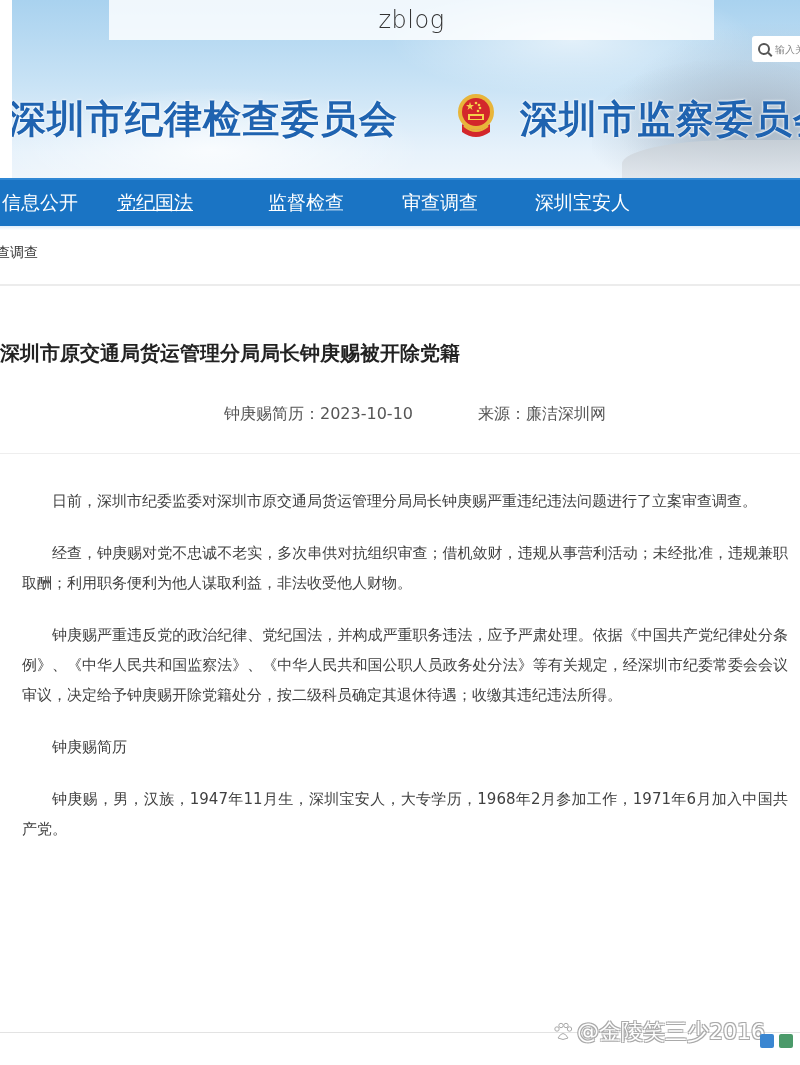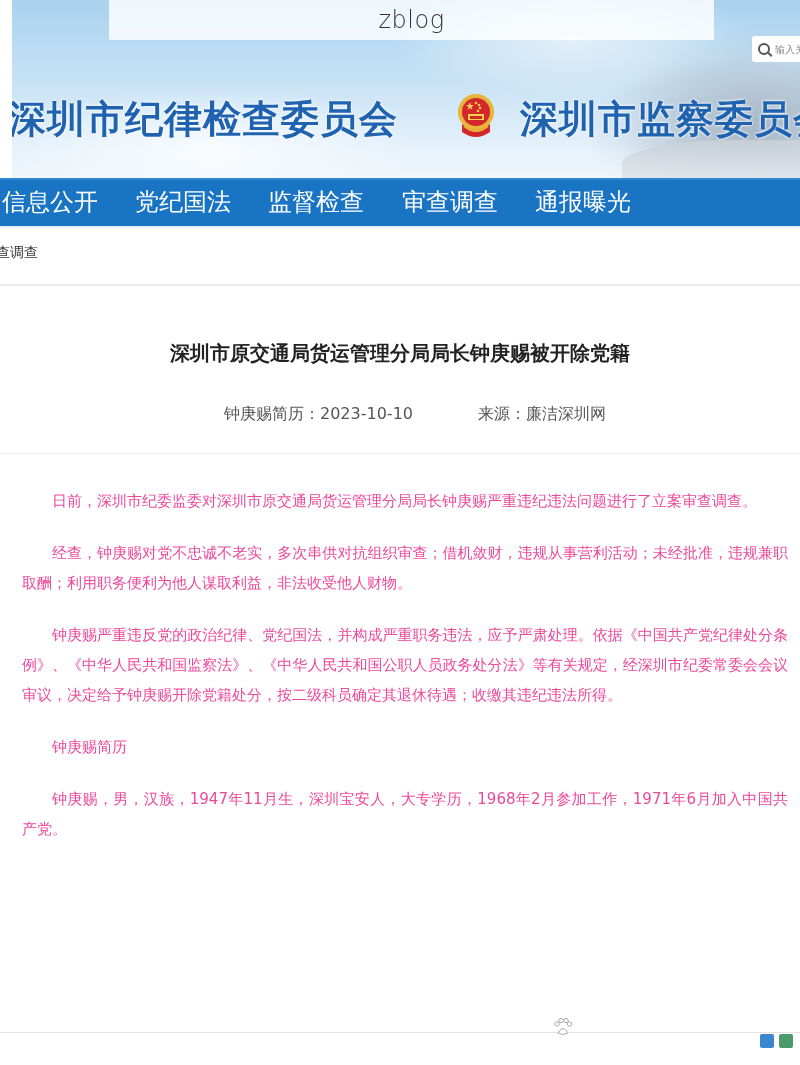--- a/index.html
+++ b/index.html
@@ -68,52 +68,52 @@
     }
 
     
     .navbar {
       position: absolute; left: 0; top: 178px; width: 800px; height: 48px;
       background: #1a74c4; border-top: 2px solid #2f87d4;
       display: flex; align-items: center;
     }
     .nav-item {
       position: absolute; top: 0; height: 46px; line-height: 44px;
-      color: #ffffff; font-size: 24px; white-space: nowrap; cursor: pointer;
+      color: #ffffff; font-size: 19px; white-space: nowrap; cursor: pointer;
       font-family: "DejaVu Sans", sans-serif;
     }
     .nav-shadow {
       position: absolute; left: 0; top: 226px; width: 800px; height: 4px;
       background: linear-gradient(180deg, rgba(220,236,250,0.9), rgba(255,255,255,0));
     }
 
     
     .breadcrumb {
       position: absolute; left: -4px; top: 244px; font-size: 14px; color: #333;
       font-family: "DejaVu Sans", sans-serif;
     }
     .divider {
       position: absolute; left: 0; width: 800px; height: 2px; background: #ececec;
     }
 
     
     .article-title {
-      position: absolute; left: 0; top: 340px; width: 800px; text-align: center;
+      position: absolute; left: 0; top: 340px; width: 800px; text-align: left;
       font-size: 20px; font-weight: bold; color: #222;
       font-family: "DejaVu Sans", sans-serif;
     }
     .meta {
       position: absolute; left: 224px; top: 404px; font-size: 16px; color: #555;
       font-family: "DejaVu Sans", sans-serif; white-space: nowrap;
     }
     .meta .source { margin-left: 60px; }
 
     .content {
       position: absolute; left: 22px; top: 486px; width: 766px;
-      font-size: 15px; color: #ec4899; line-height: 30px;
+      font-size: 15px; color: #404040; line-height: 30px;
       font-family: "DejaVu Sans", sans-serif;
     }
     .content p { text-indent: 2em; margin-bottom: 22px; text-align: justify; }
 
     .bottom-line {
       position: absolute; left: 0; top: 1032px; width: 800px; height: 1px; background: #e3e3e3;
     }
 
     
     .watermark {
@@ -159,24 +159,24 @@
     <rect x="16" y="24" width="12" height="3" fill="#d3272b"></rect>
     <path d="M8 32 Q22 44 36 32 L36 40 Q22 50 8 40 Z" fill="#d3272b"></path>
     <path d="M10 34 Q22 44 34 34" stroke="#e8b53a" stroke-width="2" fill="none"></path>
   </svg>
 
   <div class="site-title title-right">深圳市监察委员会</div>
 </div>
 
 <nav class="navbar">
   <a class="nav-item" style="left:2px;">信息公开</a>
-  <a class="nav-item" style="left:135px;">党纪国法</a>
+  <a class="nav-item" style="left:117px;text-decoration:underline;">党纪国法</a>
   <a class="nav-item" style="left:268px;">监督检查</a>
   <a class="nav-item" style="left:402px;">审查调查</a>
-  <a class="nav-item" style="left:535px;">通报曝光</a>
+  <a class="nav-item" style="left:535px;">深圳宝安人</a>
 </nav>
 <div class="nav-shadow"></div>
 
 <div class="breadcrumb">
   <a>查调查</a>
 </div>
 
 <div class="divider" style="top:284px;"></div>
 
 <h1 class="article-title">深圳市原交通局货运管理分局局长钟庚赐被开除党籍</h1>
@@ -201,15 +201,16 @@
 <div class="bottom-line"></div>
 
 <div class="watermark">
   <svg class="paw" viewBox="0 0 20 20">
     <circle cx="4" cy="7" r="2.2" fill="#fff" stroke="#aaa" stroke-width="1"></circle>
     <circle cx="8" cy="3.5" r="2.2" fill="#fff" stroke="#aaa" stroke-width="1"></circle>
     <circle cx="13" cy="3.5" r="2.2" fill="#fff" stroke="#aaa" stroke-width="1"></circle>
     <circle cx="16.5" cy="7" r="2.2" fill="#fff" stroke="#aaa" stroke-width="1"></circle>
     <path d="M5 16 Q10 7 15 16 Q10 19 5 16 Z" fill="#fff" stroke="#aaa" stroke-width="1"></path>
   </svg>
+  <span>@金陵笑三少2016</span>
 </div>
 <div class="badge" style="left:760px; background:#3a86d1;"></div>
 <div class="badge" style="left:779px; background:#4b9a6a;"></div>
 
 </body></html>

